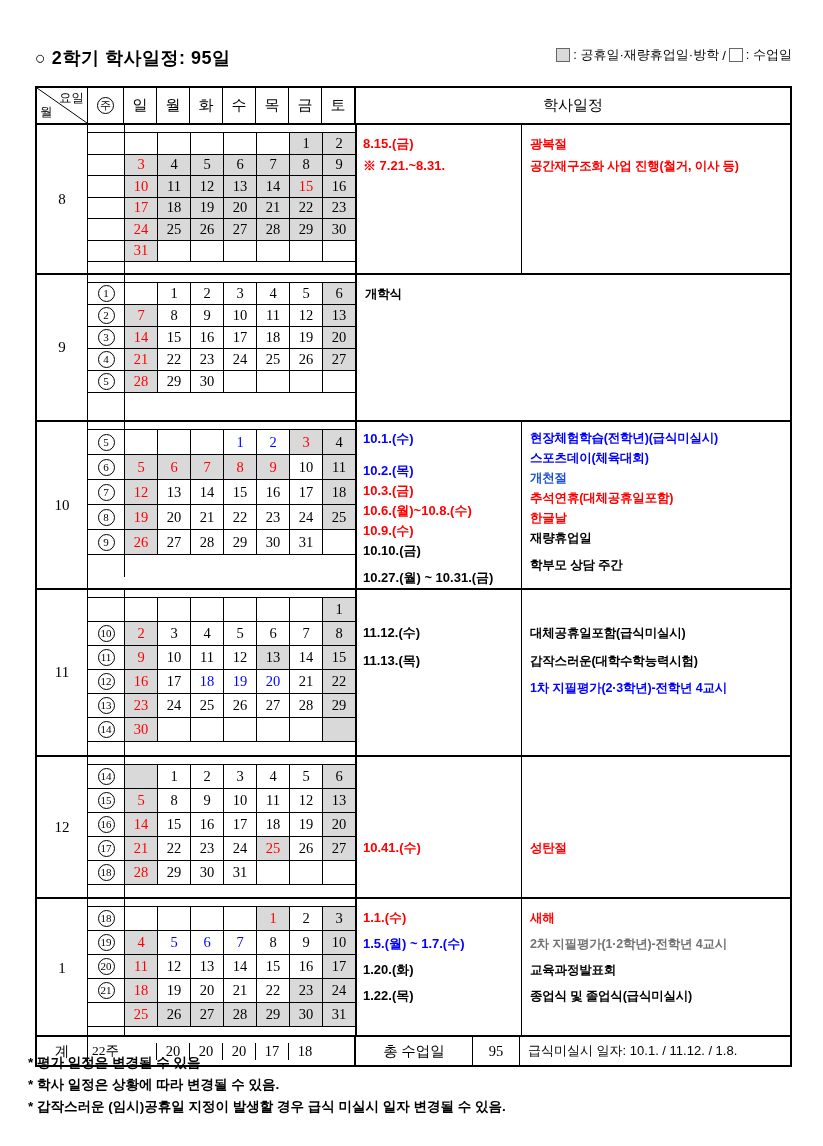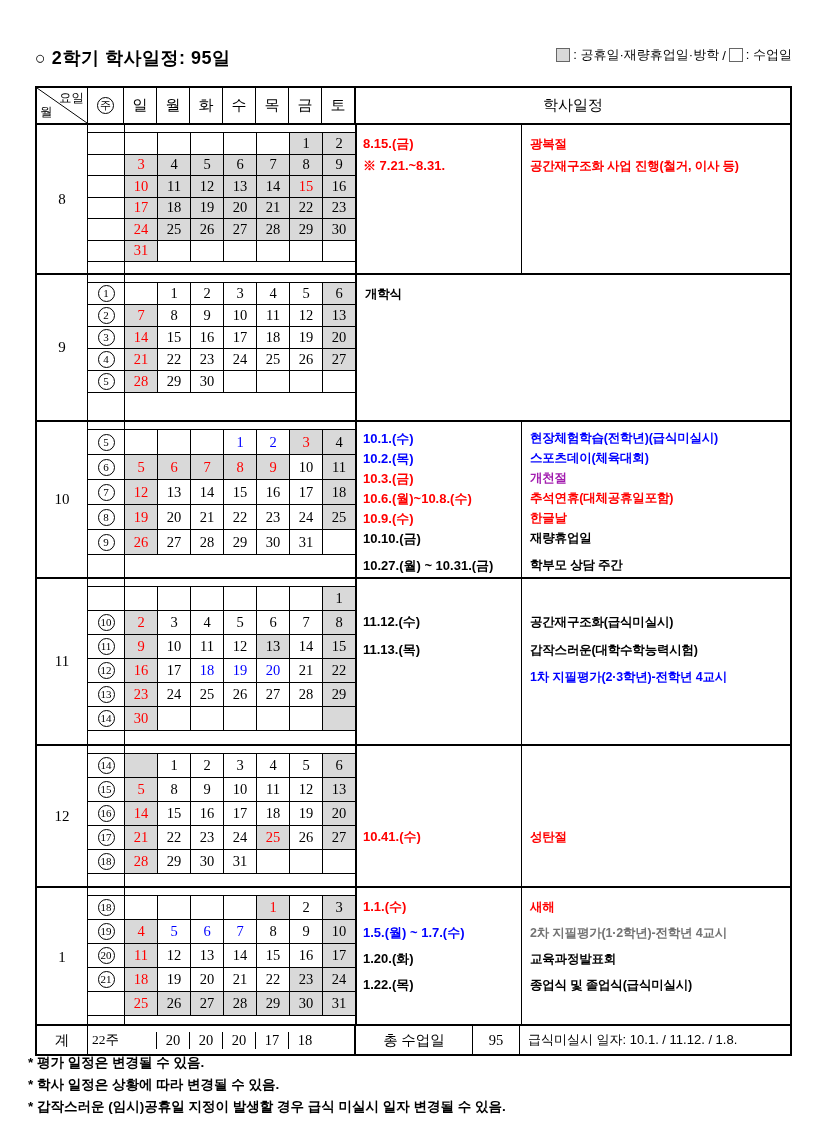--- a/index.html
+++ b/index.html
@@ -354,31 +354,31 @@
               <div class="day" style="color: rgb(0, 0, 0);">31</div>
               <div class="day" style="color: rgb(0, 0, 0);"></div>
             </div>
             <div class="wrow sb">
               <div class="wk"></div>
               <div class="dayspan"></div>
             </div>
           </div>
           <div class="evcol evdate">
             <div class="ev" style="color: rgb(0, 0, 255);">10.1.(수)</div>
-            <div class="ev" style="color: rgb(0, 0, 255);">10.2.(목)</div>
+            <div class="ev" style="color: rgb(0, 0, 255); margin-top: 12px;">10.2.(목)</div>
             <div class="ev" style="color: rgb(255, 0, 0);">10.3.(금)</div>
             <div class="ev" style="color: rgb(255, 0, 0);">10.6.(월)~10.8.(수)</div>
             <div class="ev" style="color: rgb(255, 0, 0);">10.9.(수)</div>
             <div class="ev" style="color: rgb(0, 0, 0);">10.10.(금)</div>
             <div class="ev gap" style="color: rgb(0, 0, 0);">10.27.(월) ~ 10.31.(금)</div>
           </div>
           <div class="evcol evdesc">
             <div class="ev" style="color: rgb(0, 0, 255);">현장체험학습(전학년)(급식미실시)</div>
             <div class="ev" style="color: rgb(0, 0, 255);">스포츠데이(체육대회)</div>
-            <div class="ev" style="color: #a21caf;">개천절</div>
+            <div class="ev" style="color: #1d4ed8;">개천절</div>
             <div class="ev" style="color: rgb(255, 0, 0);">추석연휴(대체공휴일포함)</div>
             <div class="ev" style="color: rgb(255, 0, 0);">한글날</div>
             <div class="ev" style="color: rgb(0, 0, 0);">재량휴업일</div>
             <div class="ev gap" style="color: rgb(0, 0, 0);">학부모 상담 주간</div>
           </div>
         </div>
         <div class="mrow m11">
           <div class="mcell">11</div>
           <div class="weeks">
             <div class="wrow st">
@@ -458,21 +458,21 @@
             <div class="wrow sb">
               <div class="wk"></div>
               <div class="dayspan"></div>
             </div>
           </div>
           <div class="evcol evdate">
             <div class="ev" style="color: rgb(0, 0, 0);">11.12.(수)</div>
             <div class="ev" style="color: rgb(0, 0, 0);">11.13.(목)</div>
           </div>
           <div class="evcol evdesc">
-            <div class="ev" style="color: rgb(0, 0, 0);">공간재구조화(급식미실시)</div>
+            <div class="ev" style="color: rgb(0, 0, 0);">대체공휴일포함(급식미실시)</div>
             <div class="ev" style="color: rgb(0, 0, 0);">갑작스러운(대학수학능력시험)</div>
             <div class="ev" style="color: rgb(0, 0, 255);">1차 지필평가(2·3학년)-전학년 4교시</div>
           </div>
         </div>
         <div class="mrow m12">
           <div class="mcell">12</div>
           <div class="weeks">
             <div class="wrow st">
               <div class="wk"></div>
               <div class="dayspan"></div>

